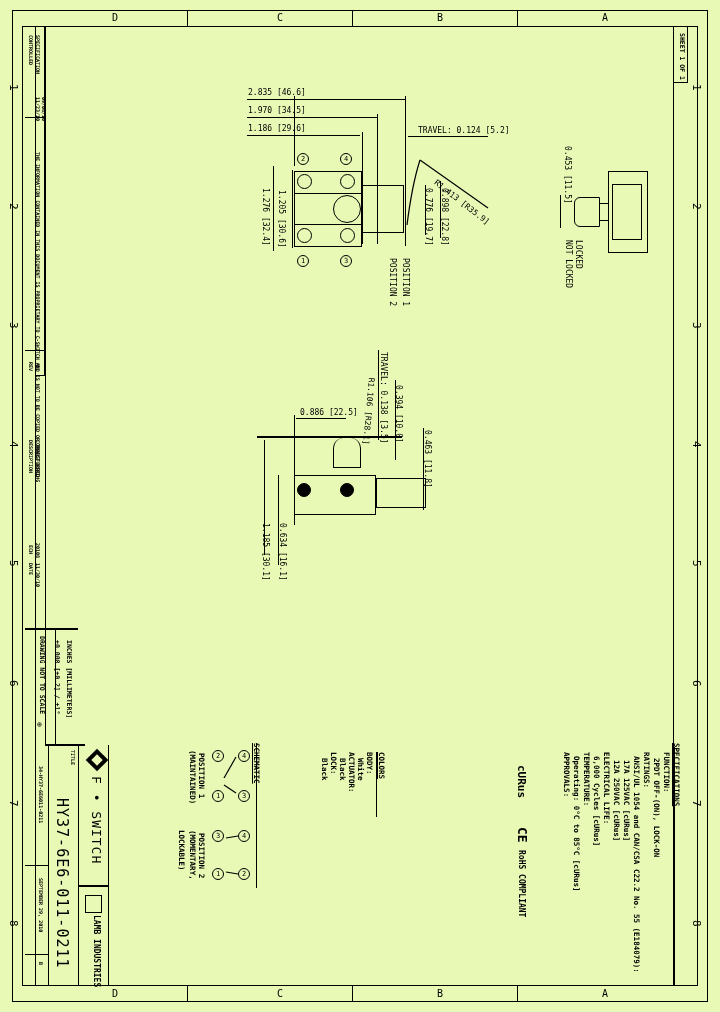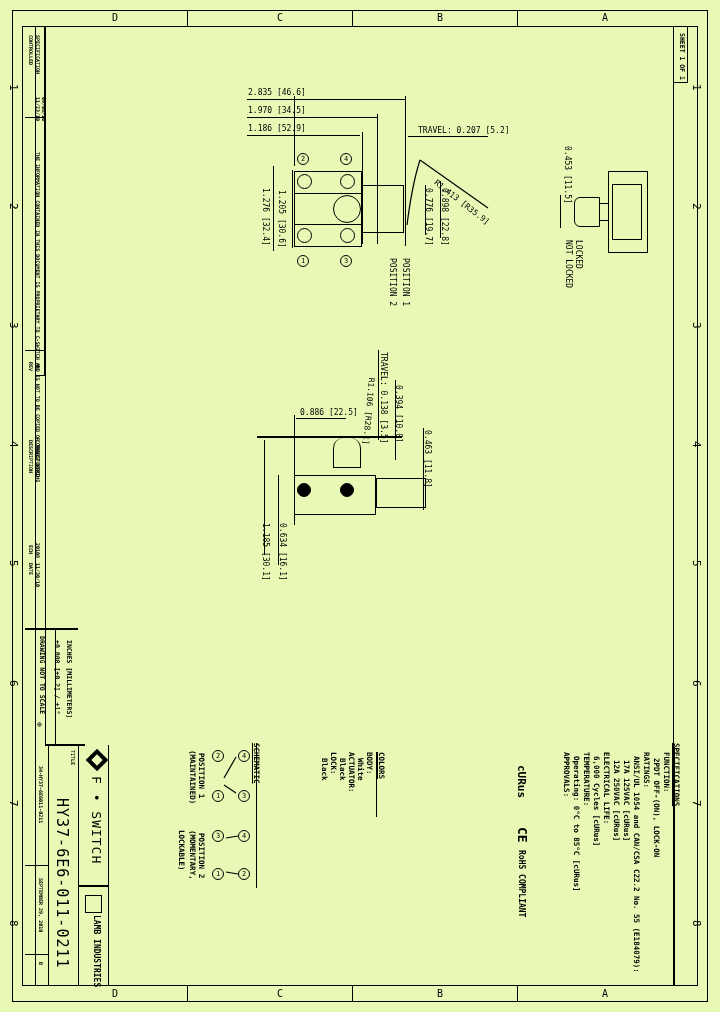--- a/index.html
+++ b/index.html
@@ -166,22 +166,22 @@
 
 <div class="line" style="left:247px;top:99px;width:158px;height:1px;"></div>
 <div class="line" style="left:247px;top:117px;width:130px;height:1px;"></div>
 <div class="line" style="left:247px;top:135px;width:113px;height:1px;"></div>
 <div class="line" style="left:294px;top:96px;width:1px;height:70px;"></div>
 <div class="line" style="left:405px;top:96px;width:1px;height:150px;"></div>
 <div class="line" style="left:377px;top:114px;width:1px;height:130px;"></div>
 <div class="line" style="left:362px;top:132px;width:1px;height:112px;"></div>
 <div class="abs md" style="left:248px;top:88px;">2.835 [46.6]</div>
 <div class="abs md" style="left:248px;top:106px;">1.970 [34.5]</div>
-<div class="abs md" style="left:248px;top:124px;">1.186 [52.9]</div>
-<div class="abs md" style="left:418px;top:126px;">TRAVEL: 0.207 [5.2]</div>
+<div class="abs md" style="left:248px;top:124px;">1.186 [29.6]</div>
+<div class="abs md" style="left:418px;top:126px;">TRAVEL: 0.124 [5.2]</div>
 <div class="line" style="left:408px;top:136px;width:80px;height:1px;"></div>
 <div class="abs md" style="left:438px;top:178px;transform:rotate(38deg);transform-origin:0 0;">R1.413 [R35.9]</div>
 <svg class="abs" style="left:400px;top:145px;" width="95" height="90">
   <path d="M7 80 Q12 40 20 15" fill="none" stroke="#000" stroke-width="1.2"></path>
   <line x1="20" y1="15" x2="88" y2="63" stroke="#000" stroke-width="1.2"></line>
 </svg>
 
 <div class="box" style="left:294px;top:171px;width:68px;height:76px;"></div>
 <div class="line" style="left:294px;top:193px;width:68px;height:1px;"></div>
 <div class="line" style="left:294px;top:224px;width:68px;height:1px;"></div>

